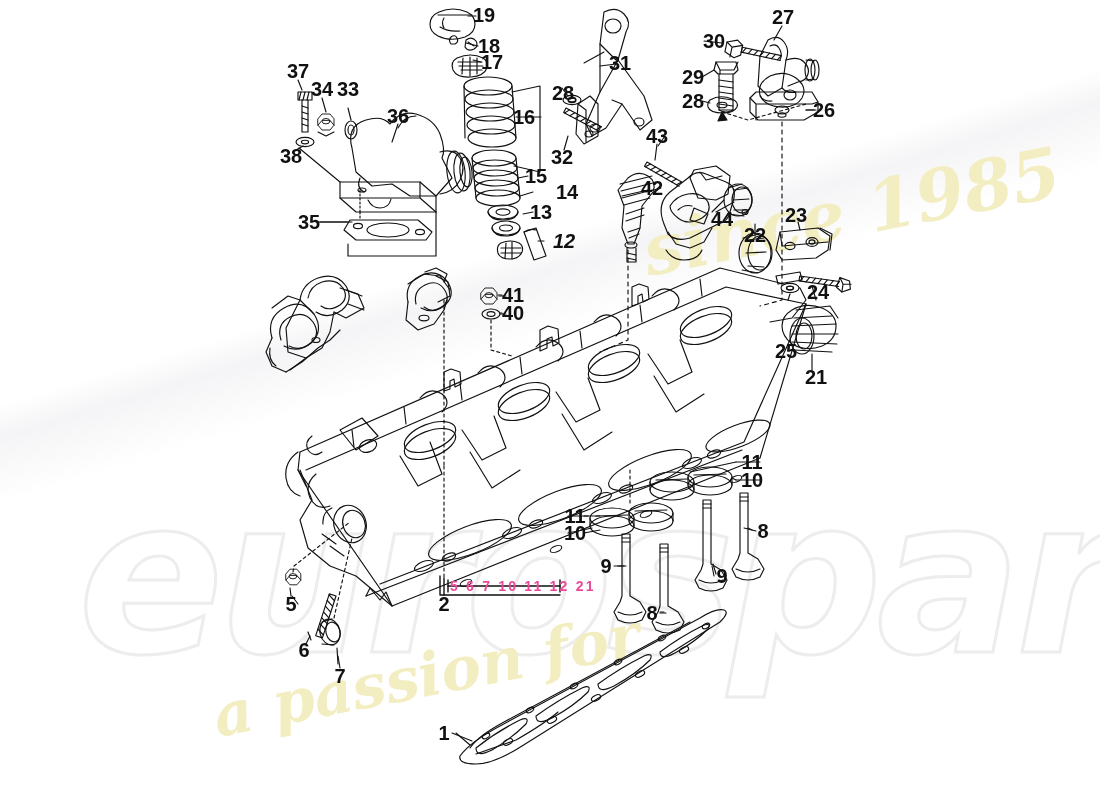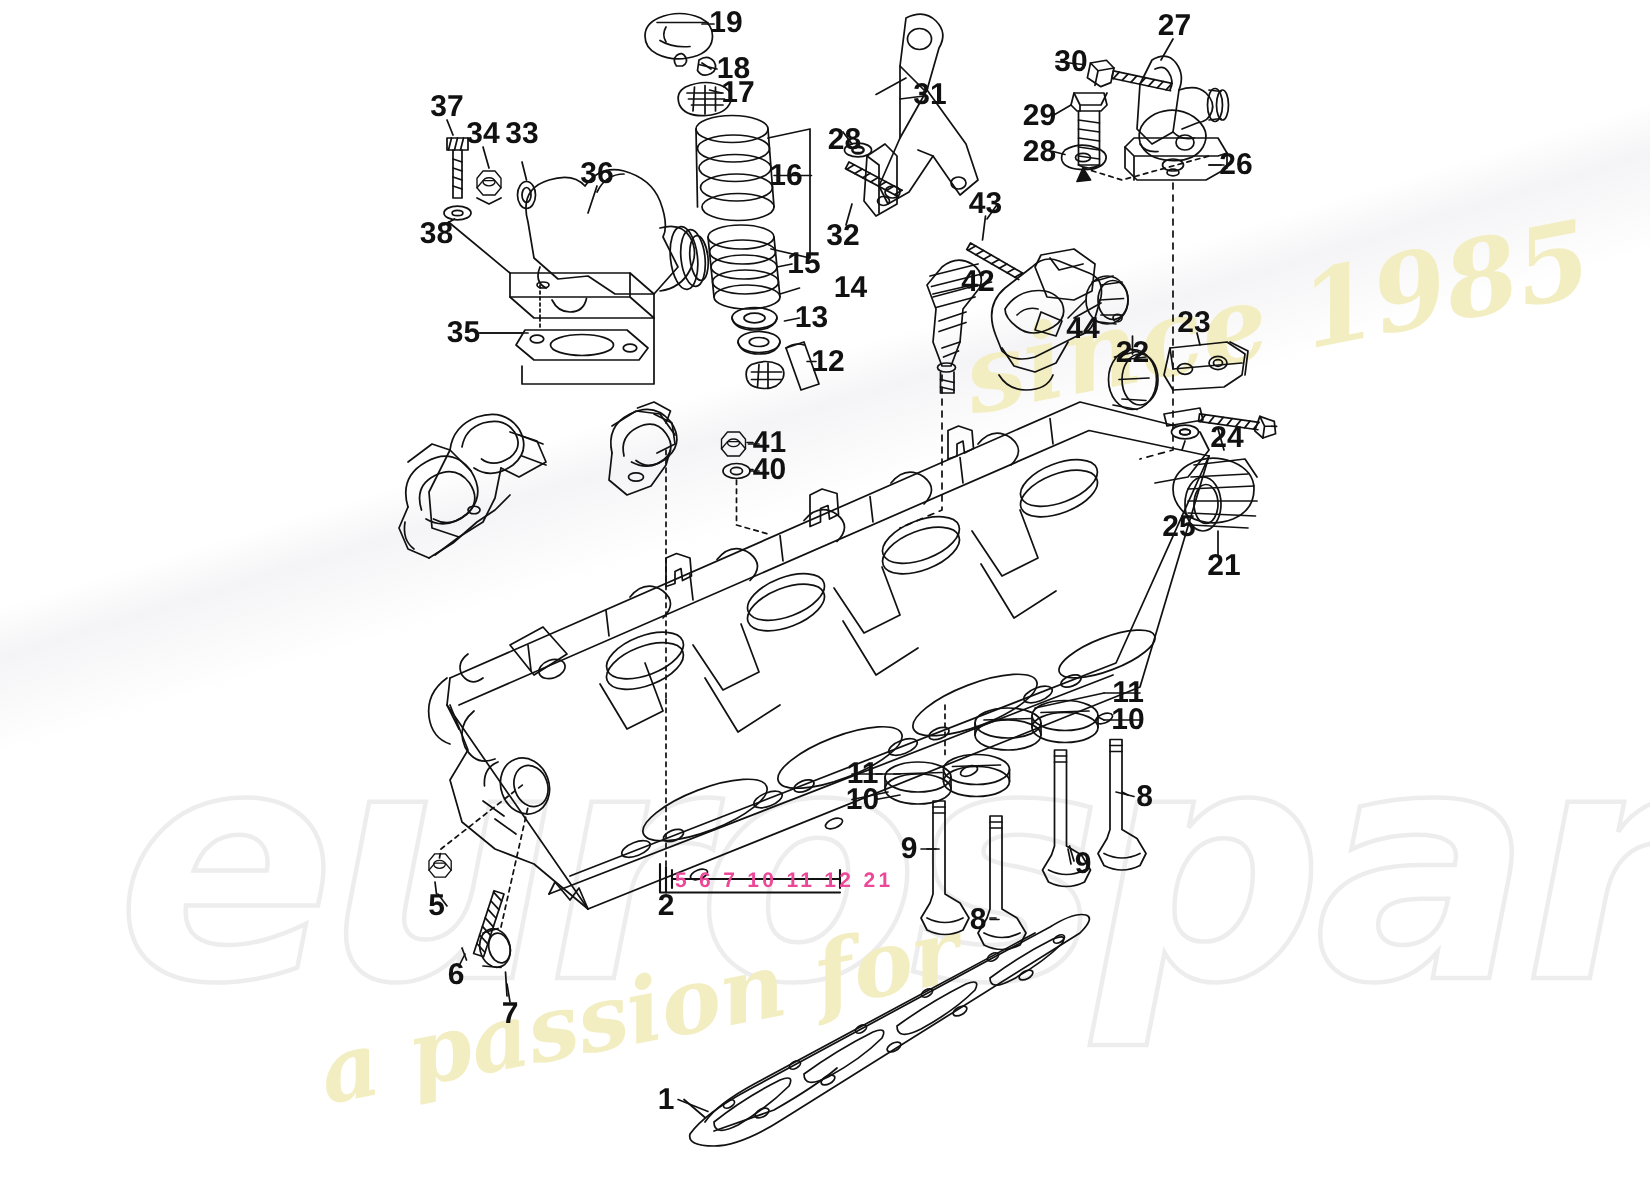--- a/index.html
+++ b/index.html
@@ -613,21 +613,21 @@
   </div>
 
   <div id="callouts">
     <span class="cal" style="left:484px;top:15px;">19</span>
     <span class="cal" style="left:489px;top:46px;">18</span>
     <span class="cal" style="left:492px;top:62px;">17</span>
     <span class="cal" style="left:524px;top:117px;">16</span>
     <span class="cal" style="left:536px;top:176px;">15</span>
     <span class="cal" style="left:567px;top:192px;">14</span>
     <span class="cal" style="left:541px;top:212px;">13</span>
-    <span class="cal" style="left:552px;top:241px;">12</span>
+    <span class="cal" style="left:564px;top:241px;font-style:italic;">12</span>
     <span class="cal" style="left:513px;top:295px;">41</span>
     <span class="cal" style="left:513px;top:313px;">40</span>
     <span class="cal" style="left:298px;top:71px;text-align:center;">37</span>
     <span class="cal" style="left:322px;top:89px;">34</span>
     <span class="cal" style="left:348px;top:89px;">33</span>
     <span class="cal" style="left:398px;top:116px;">36</span>
     <span class="cal" style="left:291px;top:156px;">38</span>
     <span class="cal" style="left:309px;top:222px;">35</span>
     <span class="cal" style="left:620px;top:63px;">31</span>
     <span class="cal" style="left:563px;top:93px;">28</span>

